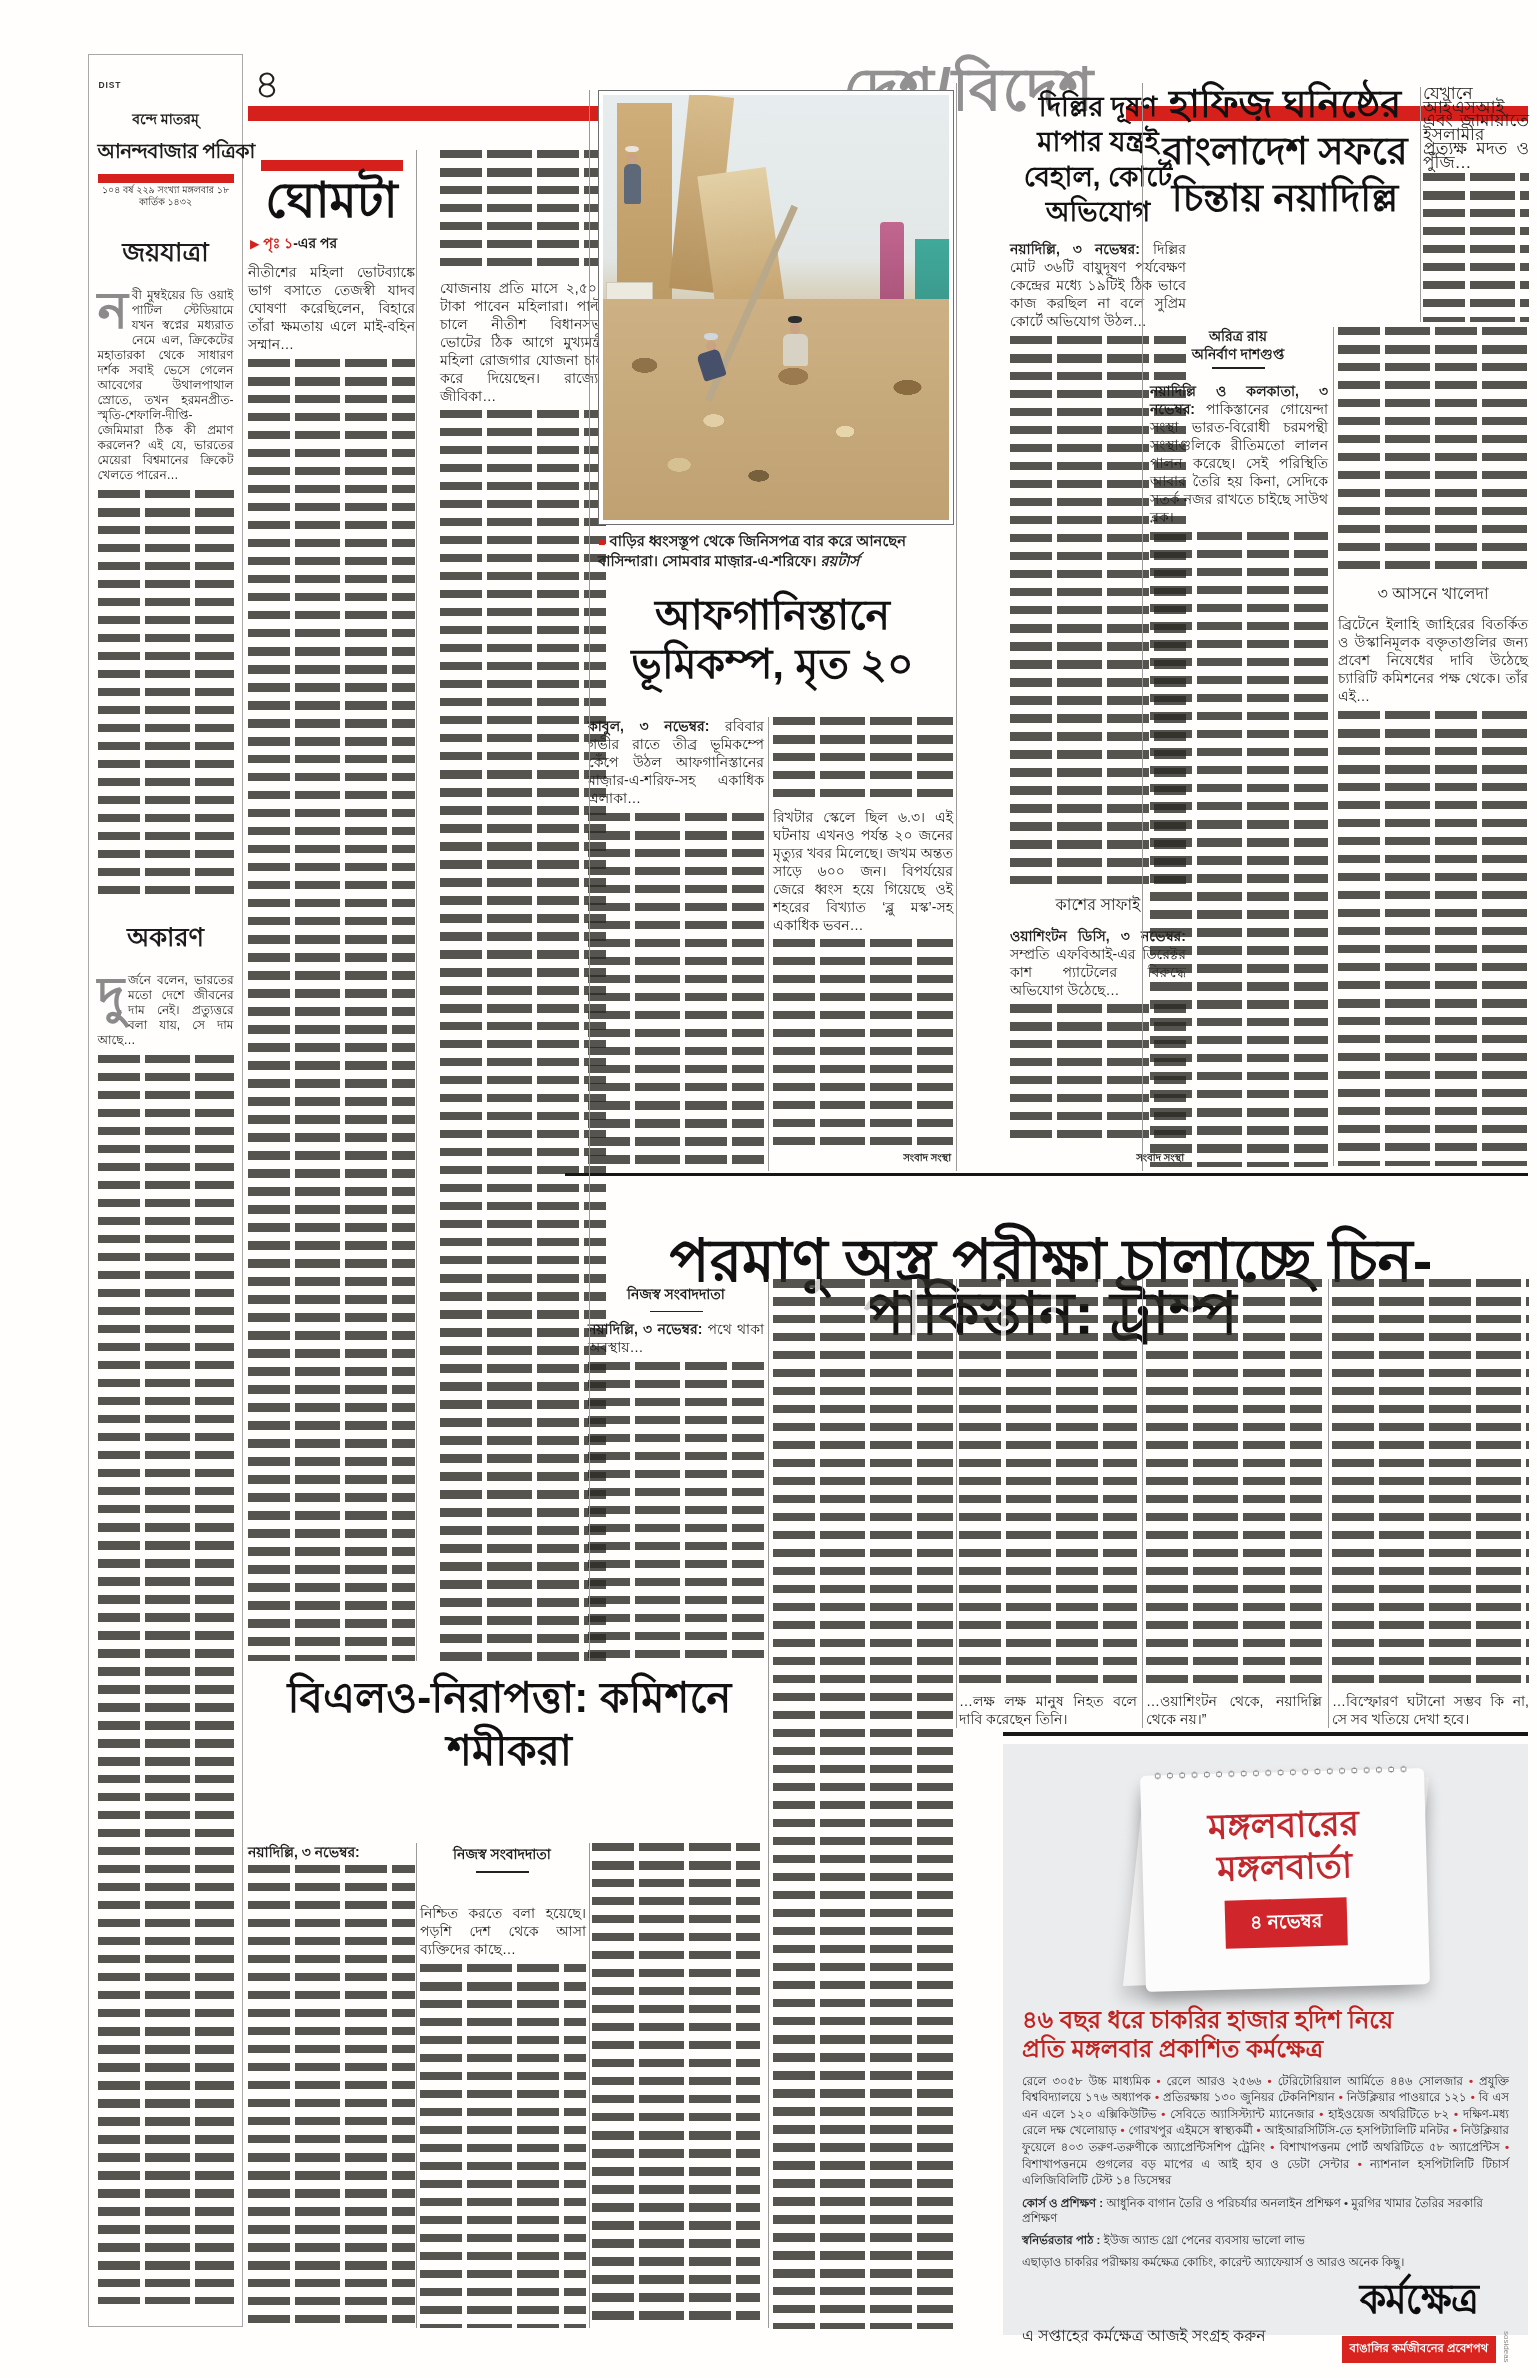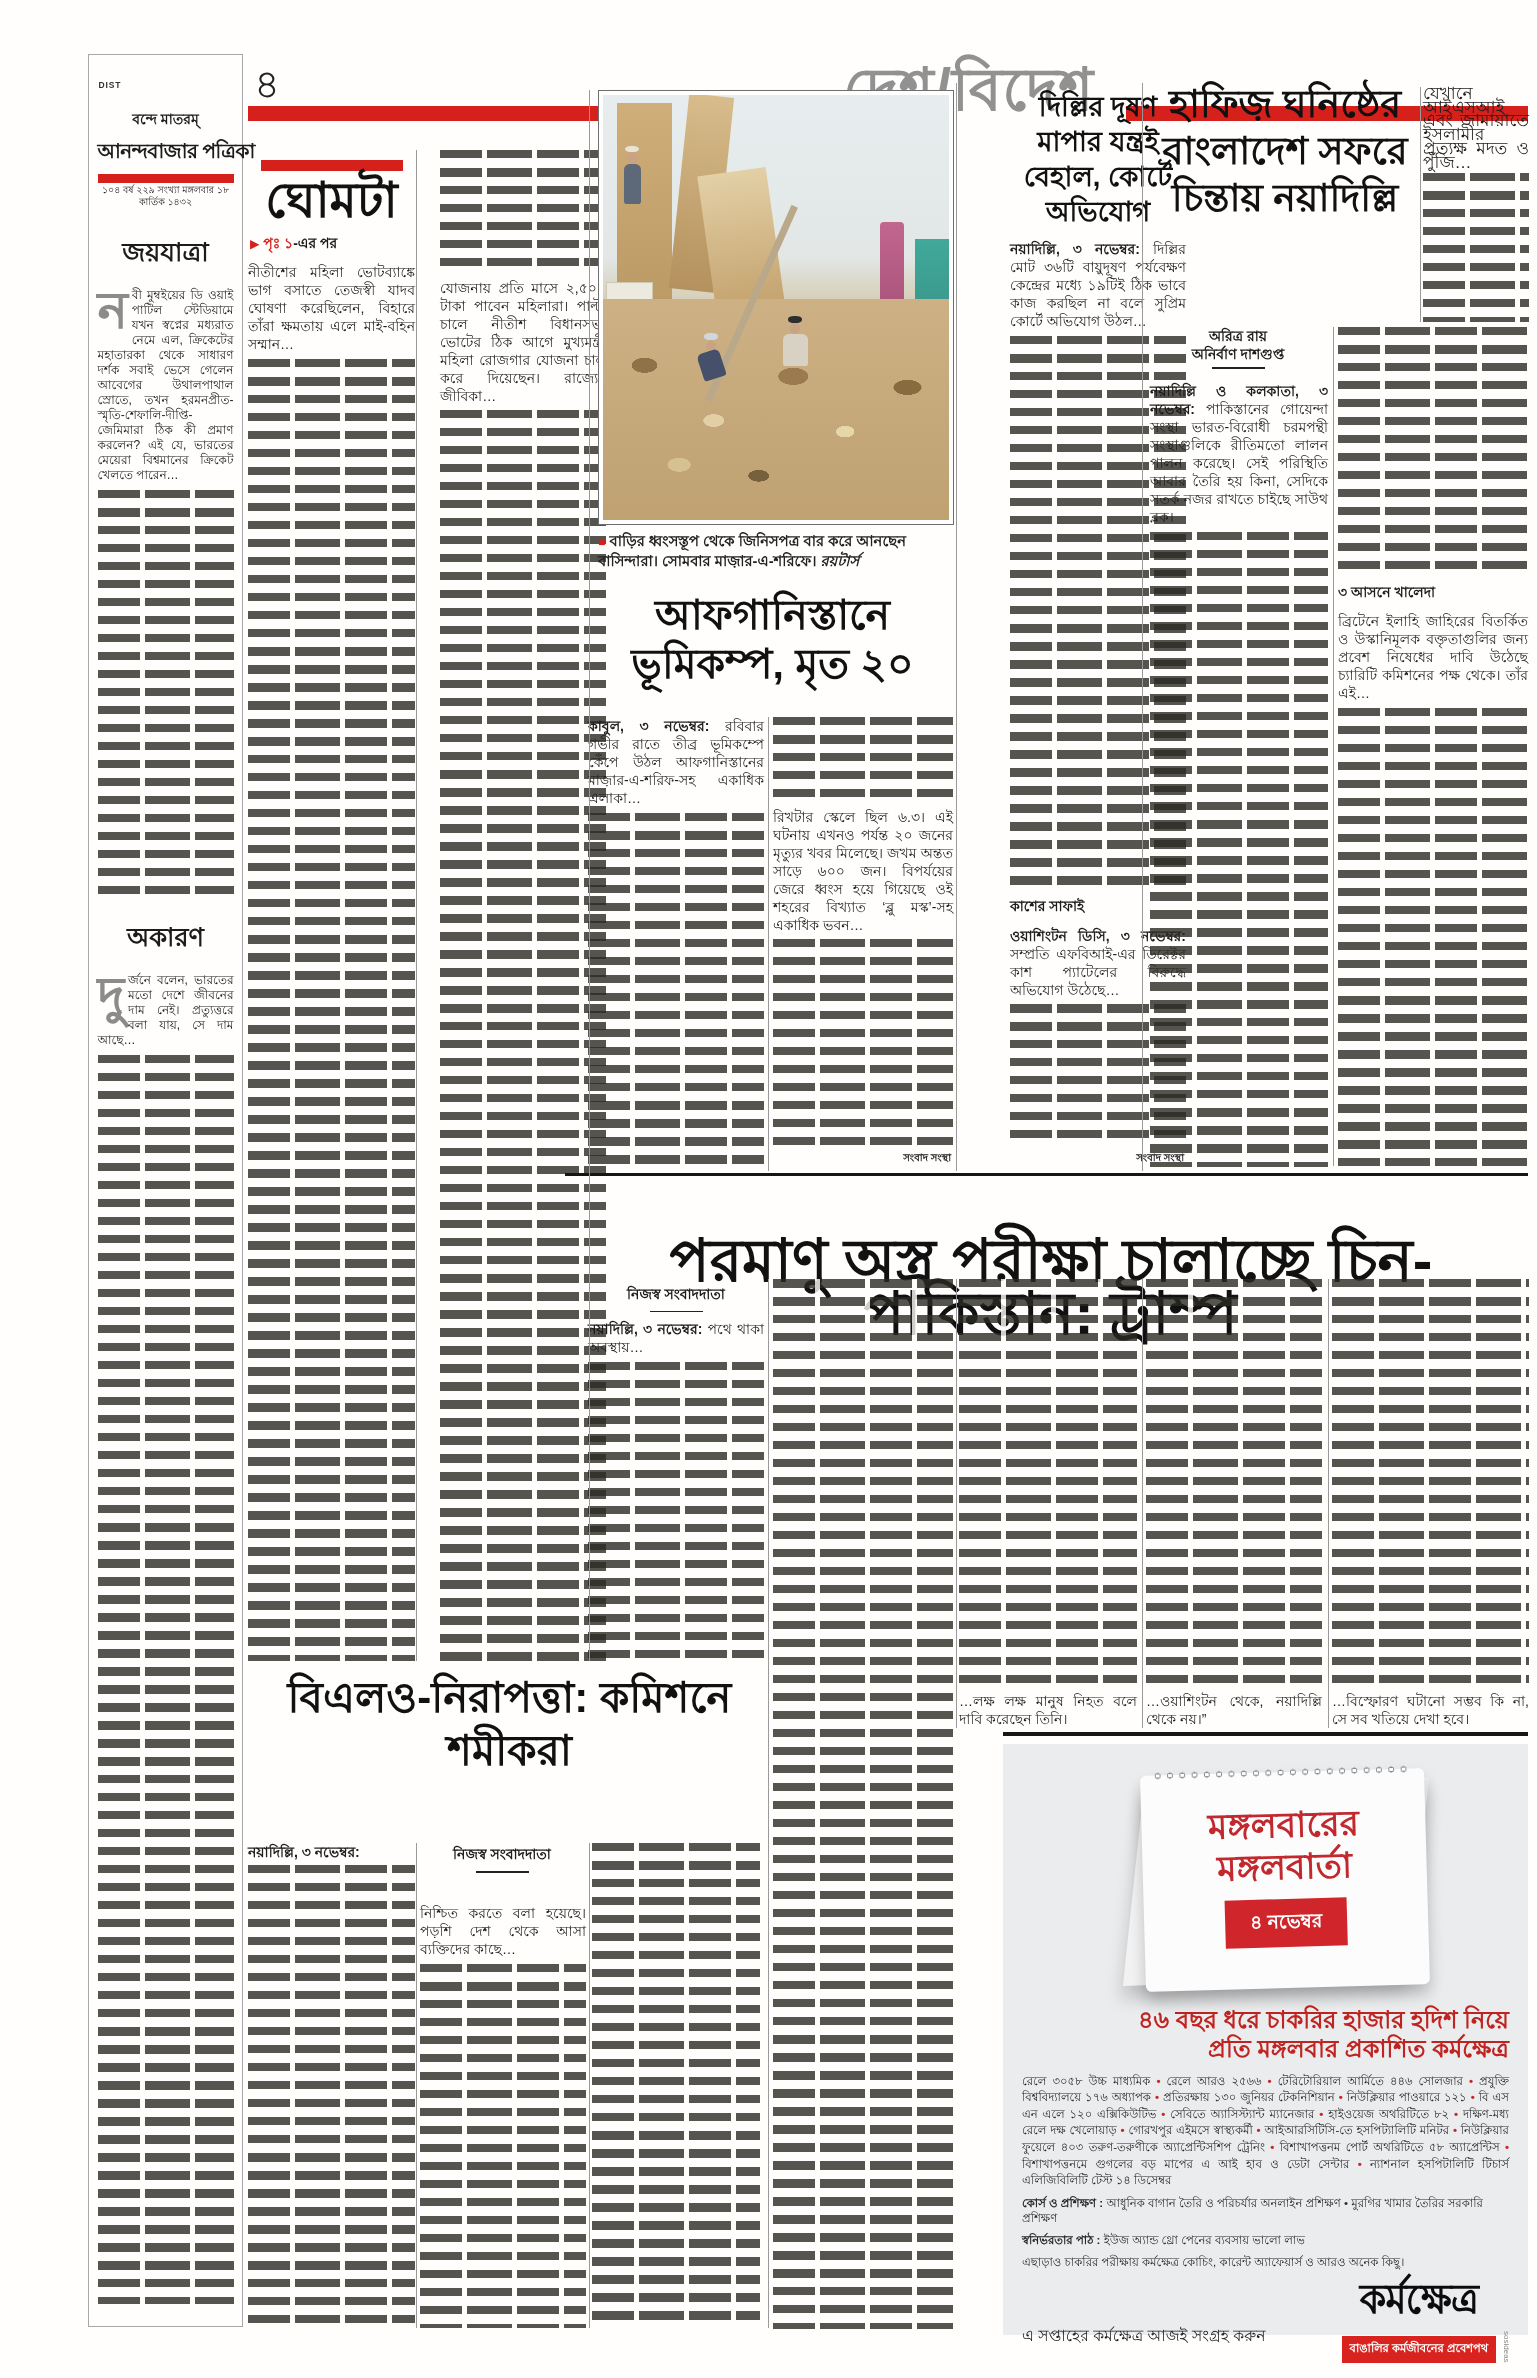--- a/index.html
+++ b/index.html
@@ -18,21 +18,21 @@
     repeating-linear-gradient(90deg, rgba(255,255,255,0) 0 42px, #fffefc 42px 47px, rgba(255,255,255,0) 47px 92px, #fffefc 92px 97px),
     repeating-linear-gradient(180deg, #2b2a24 0 8.5px, rgba(255,255,255,0) 8.5px 18px);
     opacity:.8;}
   .col{display:flex;flex-direction:column;}
   .col .fill{flex:1 1 auto;}
   .col .para{flex:0 0 auto;}
   .gap{flex:0 0 auto;}
 
   .headline{font-weight:bold;color:#111;text-align:center;}
   .signoff{font-weight:bold;text-align:right;font-size:10px;padding:3.8px 1.9px 0 0;}
-  .subhead{font-weight:bold;font-size:14px;padding:7.6px 0;}
+  .subhead{font-weight:normal;text-align:center;font-size:16px;padding:7.6px 0;}
   .byline-rule{width:53px;height:1.9px;background:#222;margin:3.8px auto 7.6px auto;}
 
   
   #left-box{left:88px;top:54px;width:155px;height:2273px;border:0.9px solid #a8a8a8;box-sizing:border-box;padding:0 8.5px;}
   #dist{position:absolute;top:24.6px;left:9.5px;font-size:8.5px;letter-spacing:0.9px;color:#333;font-weight:bold;}
   #motto{margin-top:53px;text-align:center;font-size:14px;font-weight:bold;}
   #paper-title{margin-top:3.8px;text-align:center;font-size:20px;font-weight:bold;letter-spacing:-0.5px;white-space:nowrap;}
   #masthead-bar{height:8.5px;margin-top:5.7px;}
   #edition{margin-top:1px;text-align:center;font-size:9.5px;line-height:12.3px;}
 
@@ -103,21 +103,21 @@
   #ad{left:1003px;top:1744px;width:525px;height:591px;background:#ebecee;box-sizing:border-box;padding:13.2px 19px 11.4px 19px;display:flex;flex-direction:column;}
   #cal-wrap{position:relative;height:248px;flex:0 0 auto;}
   #cal-back{position:absolute;left:112px;top:24.6px;width:284px;height:199px;background:#f2f2f3;transform:skewX(-8deg) rotate(-2deg);box-shadow:0 13.2px 17px rgba(0,0,0,.18);}
   #cal-card{position:absolute;left:121px;top:15px;width:284px;height:216px;background:#fcfcfc;border-radius:5.7px;transform:rotate(-1.6deg);box-shadow:0 9.5px 15px rgba(0,0,0,.22);text-align:center;}
   #cal-spiral{position:absolute;left:11.4px;top:-8.5px;width:261px;height:17px;
      background:radial-gradient(circle 2.8px at 6.6px 8.5px,#fff 0 1.9px,#8a8a8a 1.9px 2.8px,transparent 3.3px);
      background-size:12.3px 17px;background-repeat:repeat-x;}
   .cal-line{color:#c2292e;font-weight:bold;font-size:35px;line-height:42px;}
   #cal-line1{margin-top:32px;}
   #cal-datebox{display:inline-block;margin-top:11.4px;background:#d0262b;color:#fff;font-weight:bold;font-size:19px;padding:7.6px 24.6px;}
-  .ad-head{color:#bf2420;font-weight:bold;font-size:24px;line-height:29px;text-align:right;}
+  .ad-head{color:#bf2420;font-weight:bold;font-size:24px;line-height:29px;}
   #ad-jobs{margin-top:9.5px;font-size:11.6px;line-height:16.6px;text-align:justify;color:#28282c;}
   .job{white-space:normal;}
   .job + .job::before{content:" \2022  ";color:#c2292e;font-weight:bold;}
   .ad-line{margin-top:6.6px;font-size:11.6px;line-height:15px;color:#28282c;}
   .ad-line b{font-weight:bold;}
   #ad-bottom{margin-top:auto;display:flex;align-items:flex-end;}
   #ad-cta{font-size:15.6px;color:#222;flex:1;padding-bottom:13.2px;}
   #ad-logo-block{text-align:center;position:relative;padding-right:13.2px;}
   #ad-logo{font-size:38px;font-weight:900;letter-spacing:-0.9px;color:#0c0c0c;transform:scaleY(1.08);}
   #ad-tagline{margin-top:3.8px;background:#d8231f;color:#fff;font-size:11.4px;font-weight:bold;padding:3.8px 7.6px;}

